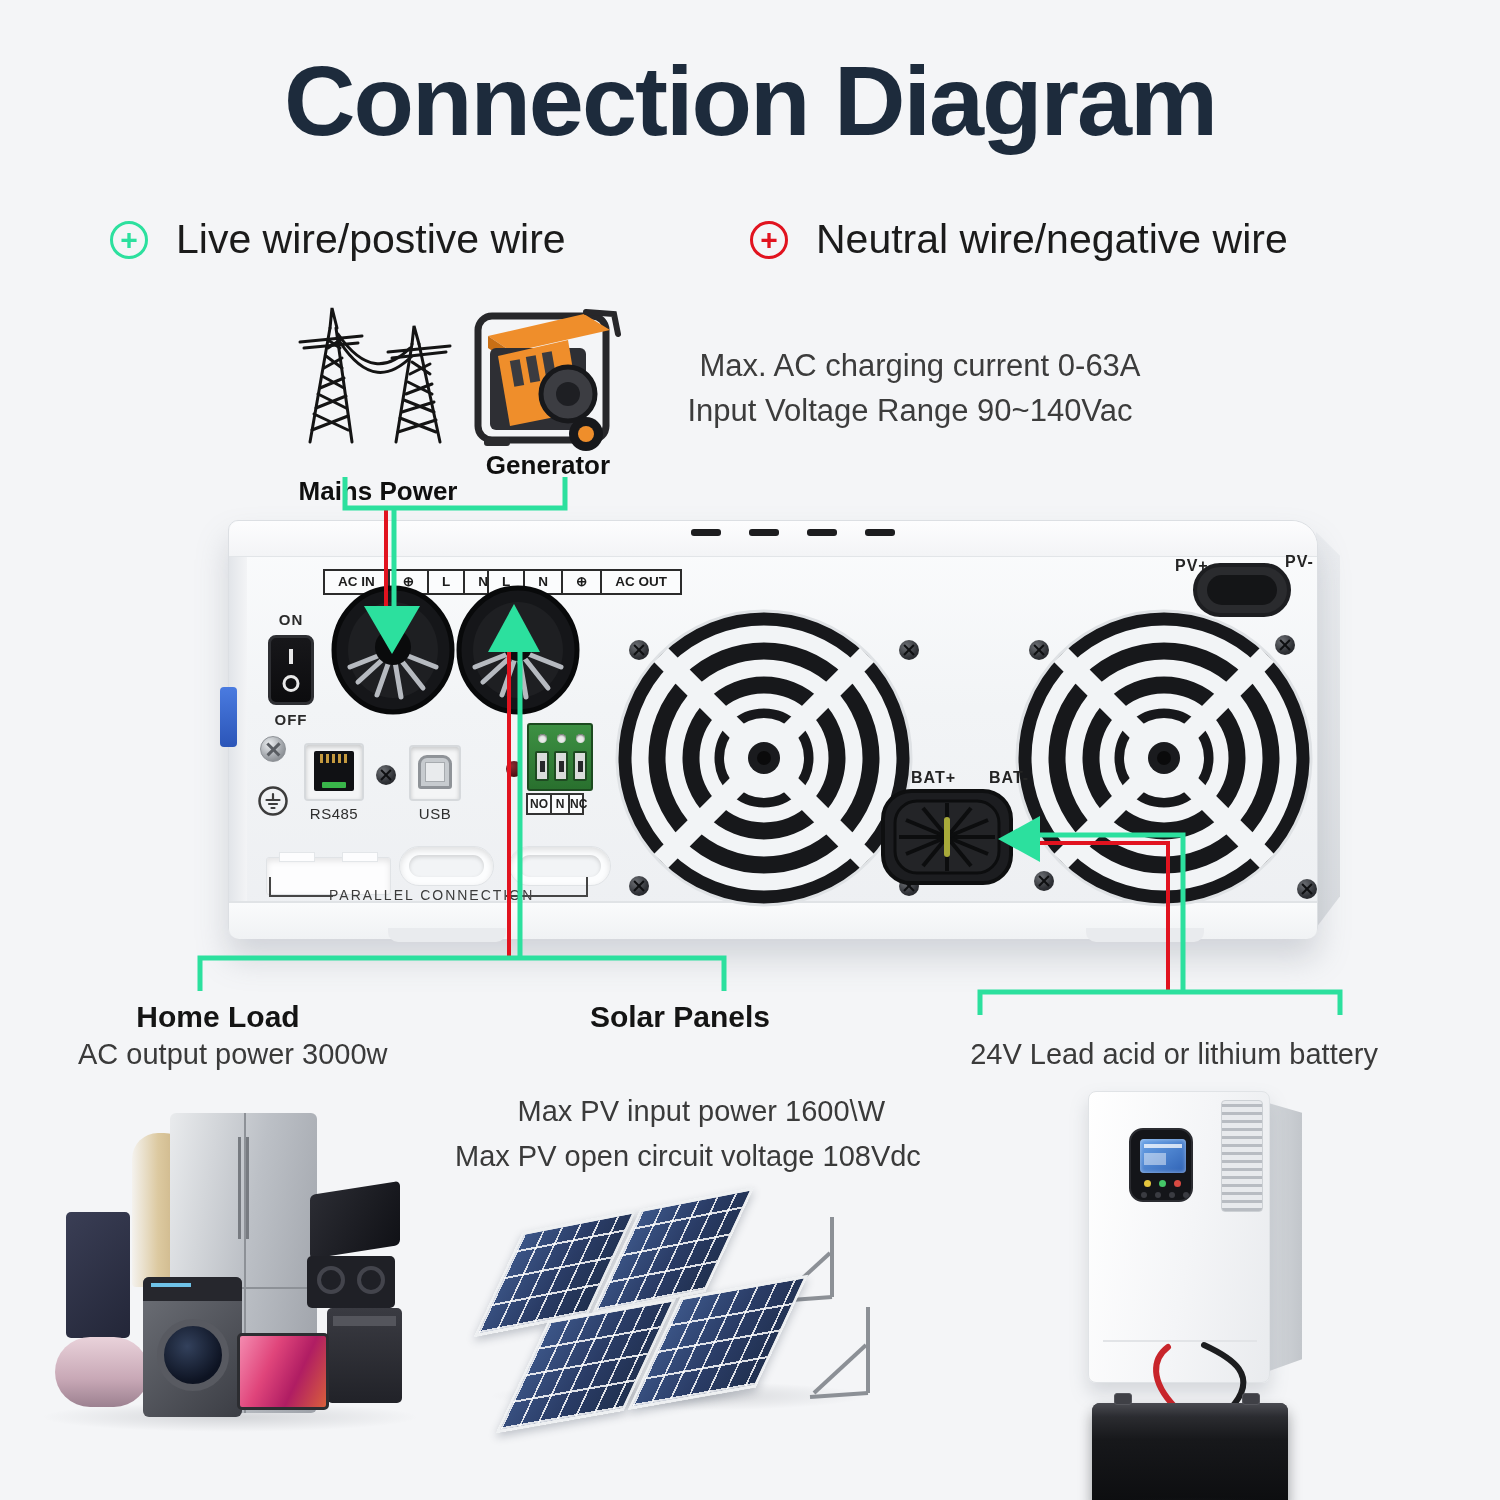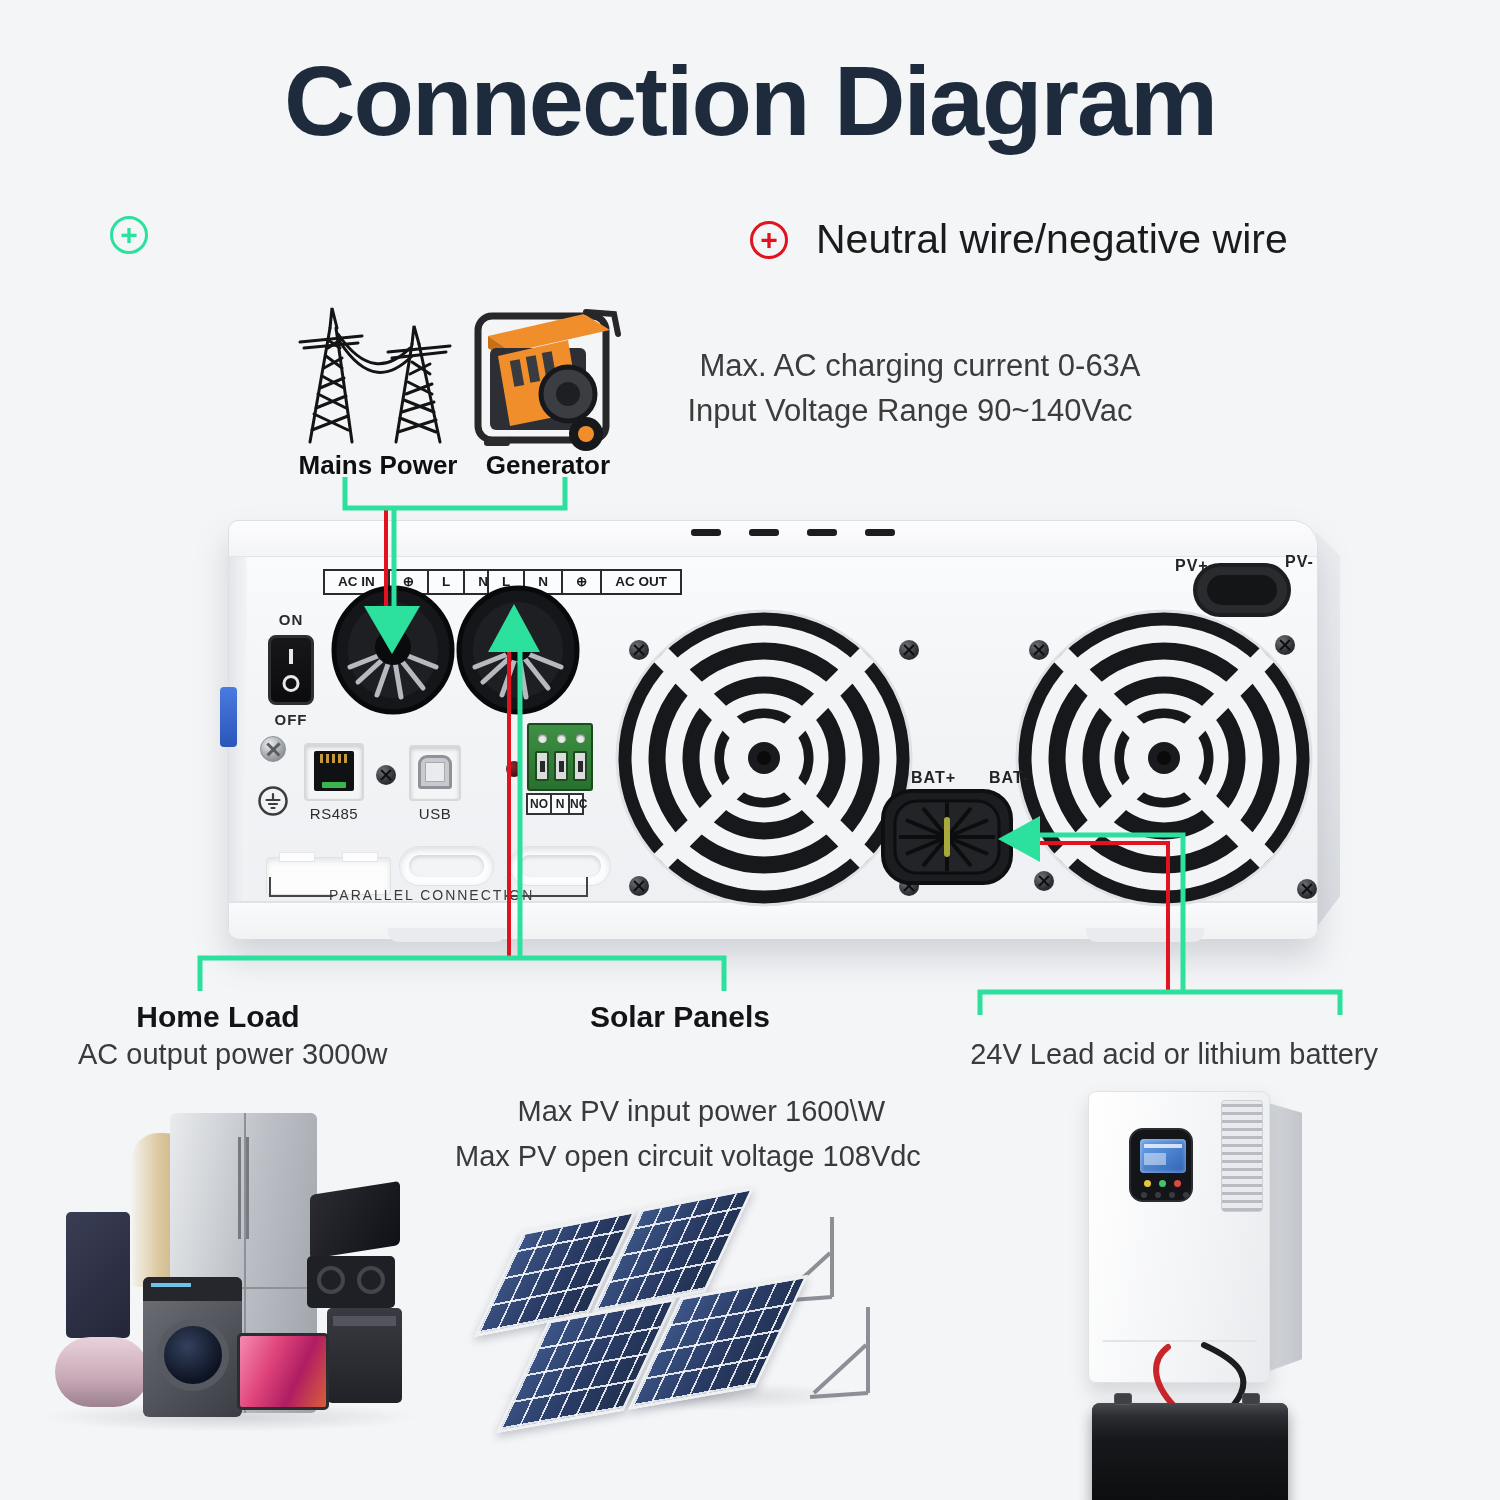--- a/index.html
+++ b/index.html
@@ -136,41 +136,42 @@
 </style>
 </head>
 <body>
 
 <div class="stage">
 
   <div class="abs title">Connection Diagram</div>
 
   <div class="abs legend-item" style="left:110px;top:216px">
     <span class="cplus green">+</span>
+    <span>Live wire/postive wire</span>
   </div>
   <div class="abs legend-item" style="left:750px;top:216px">
     <span class="cplus red">+</span>
     <span>Neutral wire/negative wire</span>
   </div>
 
   <svg class="abs" style="left:288px;top:296px" width="178" height="152" viewBox="0 0 178 152">
     <g stroke="#141414" stroke-width="3" fill="none" stroke-linecap="round">
       <path d="M22,146 L42,32 M64,146 L48,32"></path>
       <path d="M24,134 L60,120 M60,134 L26,118 M28,112 L58,100 M58,112 L30,98 M32,92 L56,82 M56,92 L34,80 M36,72 L54,62 M54,72 L38,60 M40,52 L52,44 M52,52 L40,44"></path>
       <path d="M12,46 L74,40 M16,52 L70,47"></path>
       <path d="M42,32 L44,12 L49,32"></path>
       <path d="M108,146 L124,48 M152,146 L131,48"></path>
       <path d="M110,136 L148,124 M148,136 L112,122 M114,116 L146,106 M146,116 L116,104 M118,98 L144,88 M144,98 L120,86 M122,78 L142,68 M142,78 L124,66"></path>
       <path d="M100,56 L162,50 M104,62 L158,56"></path>
       <path d="M124,48 L126,30 L131,48"></path>
       <path d="M50,38 C76,76 100,74 122,52"></path>
       <path d="M52,46 C78,86 102,82 124,60"></path>
     </g>
   </svg>
-  <div class="abs src-label" style="left:288px;top:450px;width:180px">Mains Power</div>
+  <div class="abs src-label" style="left:288px;top:476px;width:180px">Mains Power</div>
 
   <svg class="abs" style="left:468px;top:294px" width="160" height="162" viewBox="0 0 160 162">
     <rect x="10" y="22" width="128" height="124" rx="14" fill="none" stroke="#27272a" stroke-width="7"></rect>
     <path d="M20,42 L116,20 L142,36 L44,58 Z" fill="#ef8e2b"></path>
     <path d="M20,42 L44,58 L44,70 L20,54 Z" fill="#c96f15"></path>
     <rect x="22" y="54" width="96" height="82" rx="6" fill="#2e2f34"></rect>
     <path d="M30,62 L100,46 L112,118 L42,132 Z" fill="#ef8e2b"></path>
     <g fill="#3a3b40">
       <rect x="44" y="66" width="10" height="26" transform="rotate(-10 49 79)"></rect>
       <rect x="60" y="62" width="10" height="26" transform="rotate(-10 65 75)"></rect>

